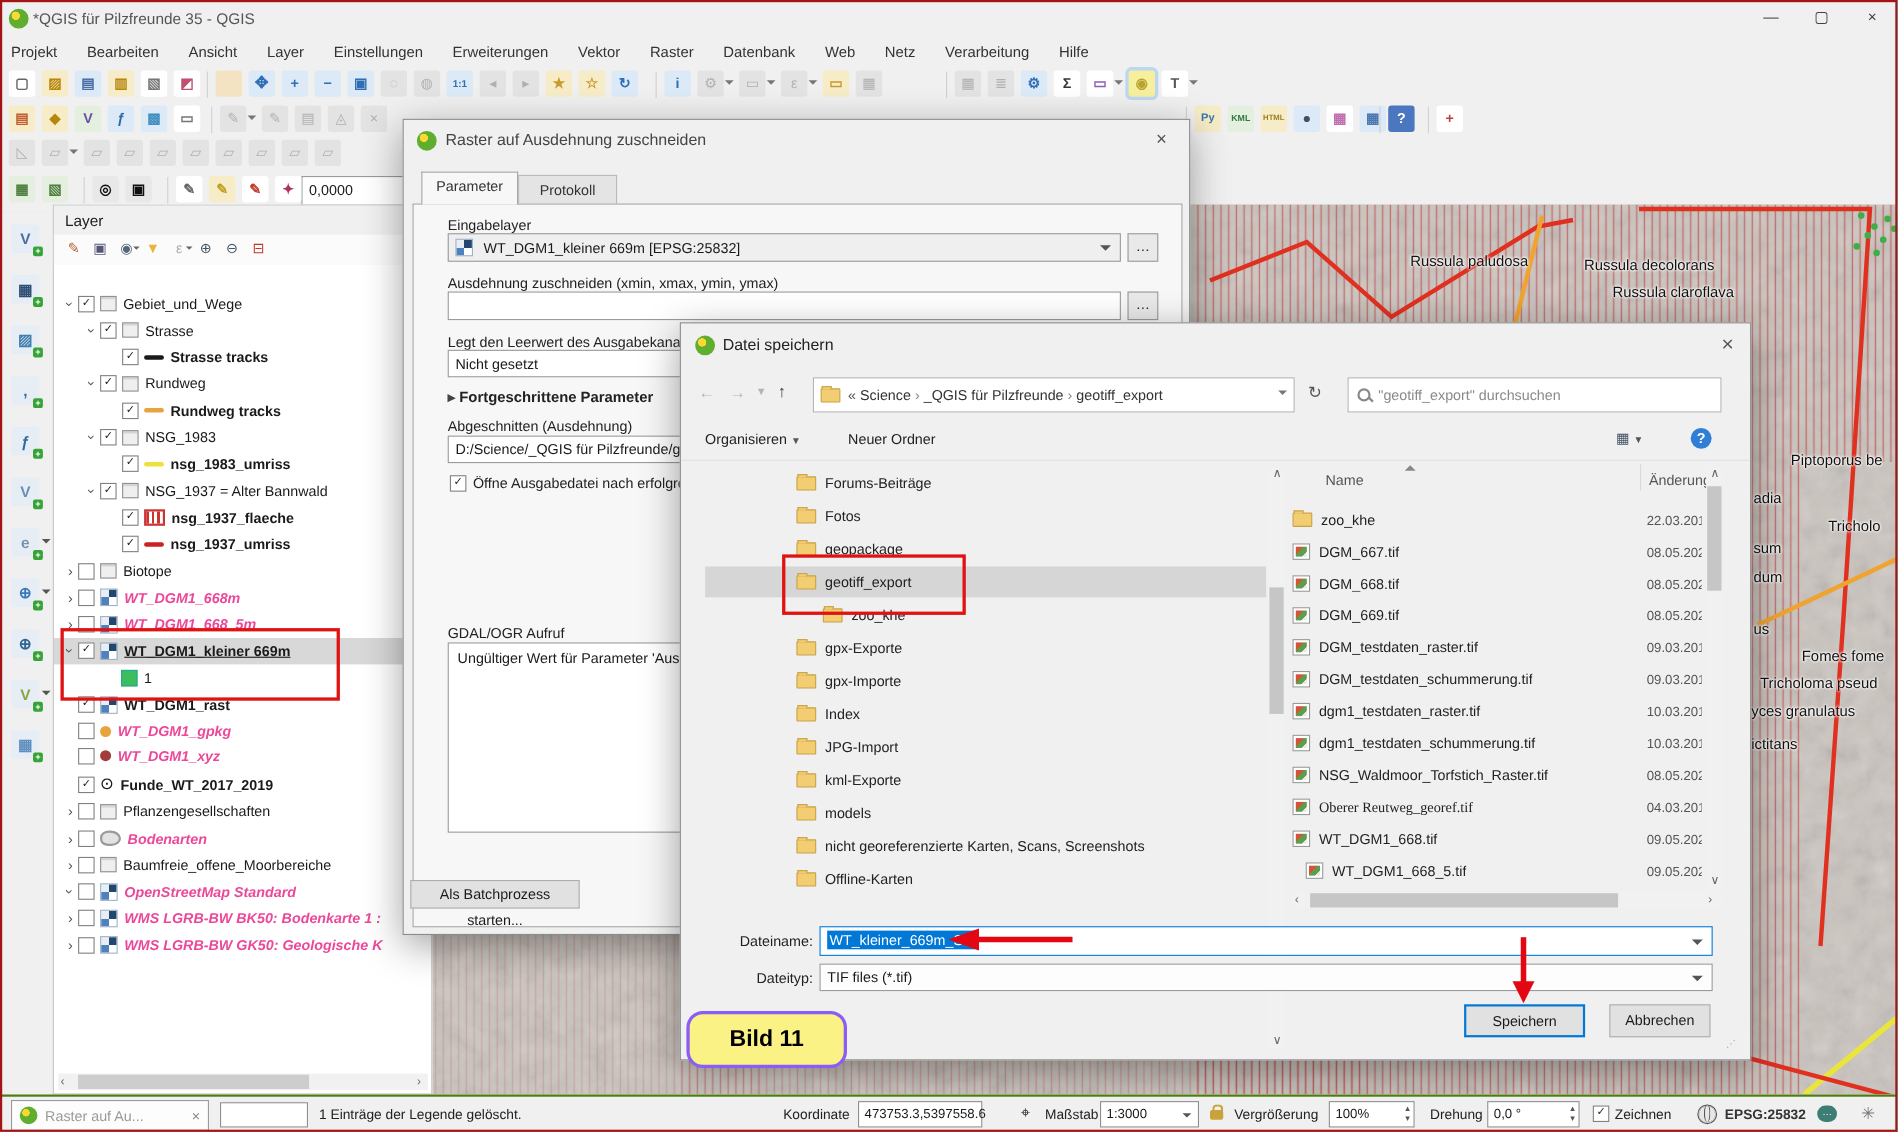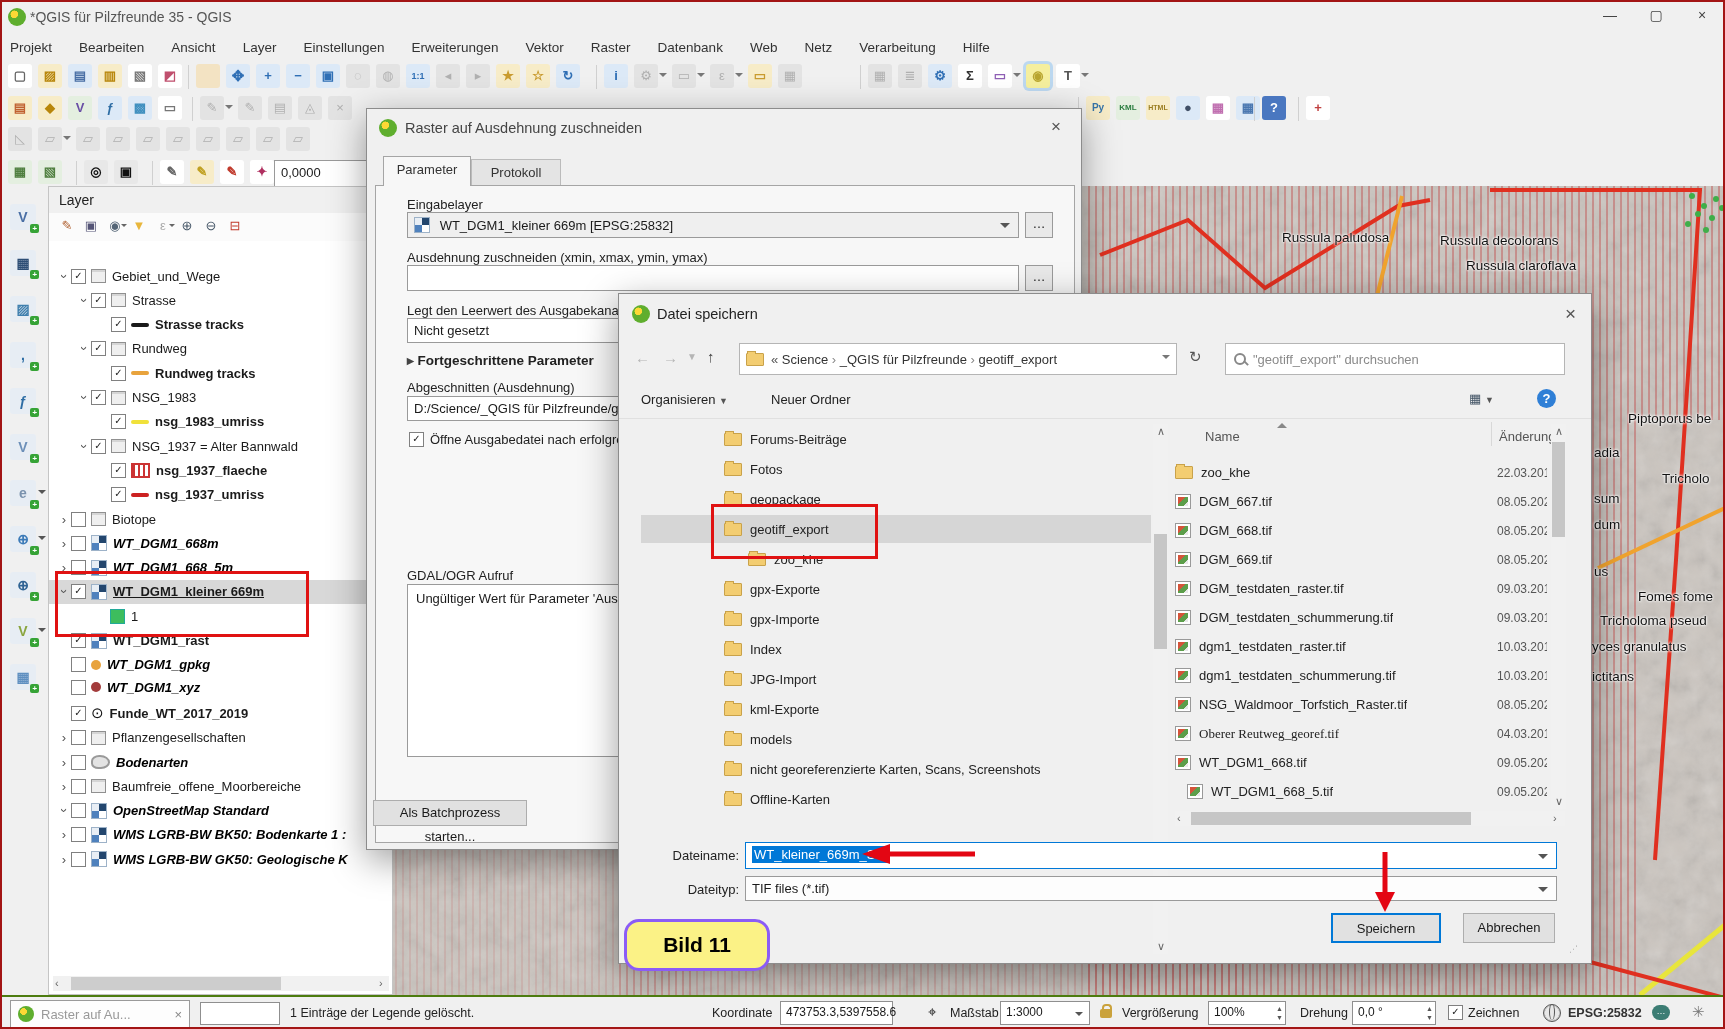--- a/index.html
+++ b/index.html
@@ -45,21 +45,21 @@
   .licon{flex:none;margin-right:6px;}
   .ic-group{width:13px;height:12px;border:1px solid #909090;background:#efefef;box-shadow:inset 0 2px 0 #d5d5d5;}
   .ic-raster{width:14px;height:14px;background:conic-gradient(#23466e 0 25%,#fff 0 50%,#4f81bd 0 75%,#e8eef5 0);border:1px solid #9db2c8;}
   .ic-line{width:18px;height:4px;border-radius:2px;}
   .ic-hatch{width:15px;height:11px;background:repeating-linear-gradient(90deg,#c33 0 2px,#fff 2px 5px);border:2px solid #c33;}
   .ic-swatch{width:13px;height:13px;background:#3dbd5d;border:1px solid #2a9;}
   .ic-dot{width:10px;height:10px;border-radius:50%;}
   .ic-funde{font-size:15px;line-height:14px;color:#111;}
   .ic-poly{width:15px;height:10px;border:2px solid #9a9a9a;border-radius:50% 60% 55% 45%;background:#e3e3e3;}
   .lbl-b{font-weight:bold;}
-  .lbl-i{font-style:italic;color:#000000;}
+  .lbl-i{font-style:italic;color:#ec4899;}
   .lbl-u{text-decoration:underline;}
   .lpscroll{position:absolute;left:4px;top:789px;width:336px;height:15px;background:#f1f1f1;}
   .lpthumb{position:absolute;left:18px;top:1px;width:210px;height:13px;background:#cdcdcd;}
   .scar{position:absolute;top:0;font-size:11px;color:#666;line-height:15px;}
 
   
   .map{left:393px;top:186px;width:1332px;height:809px;background:#cbc5bf;}
   .maplabel{position:absolute;font-size:13.5px;color:#111;white-space:nowrap;
             text-shadow:0 0 3px #fff,0 0 3px #fff,0 0 2px #fff;}
 

